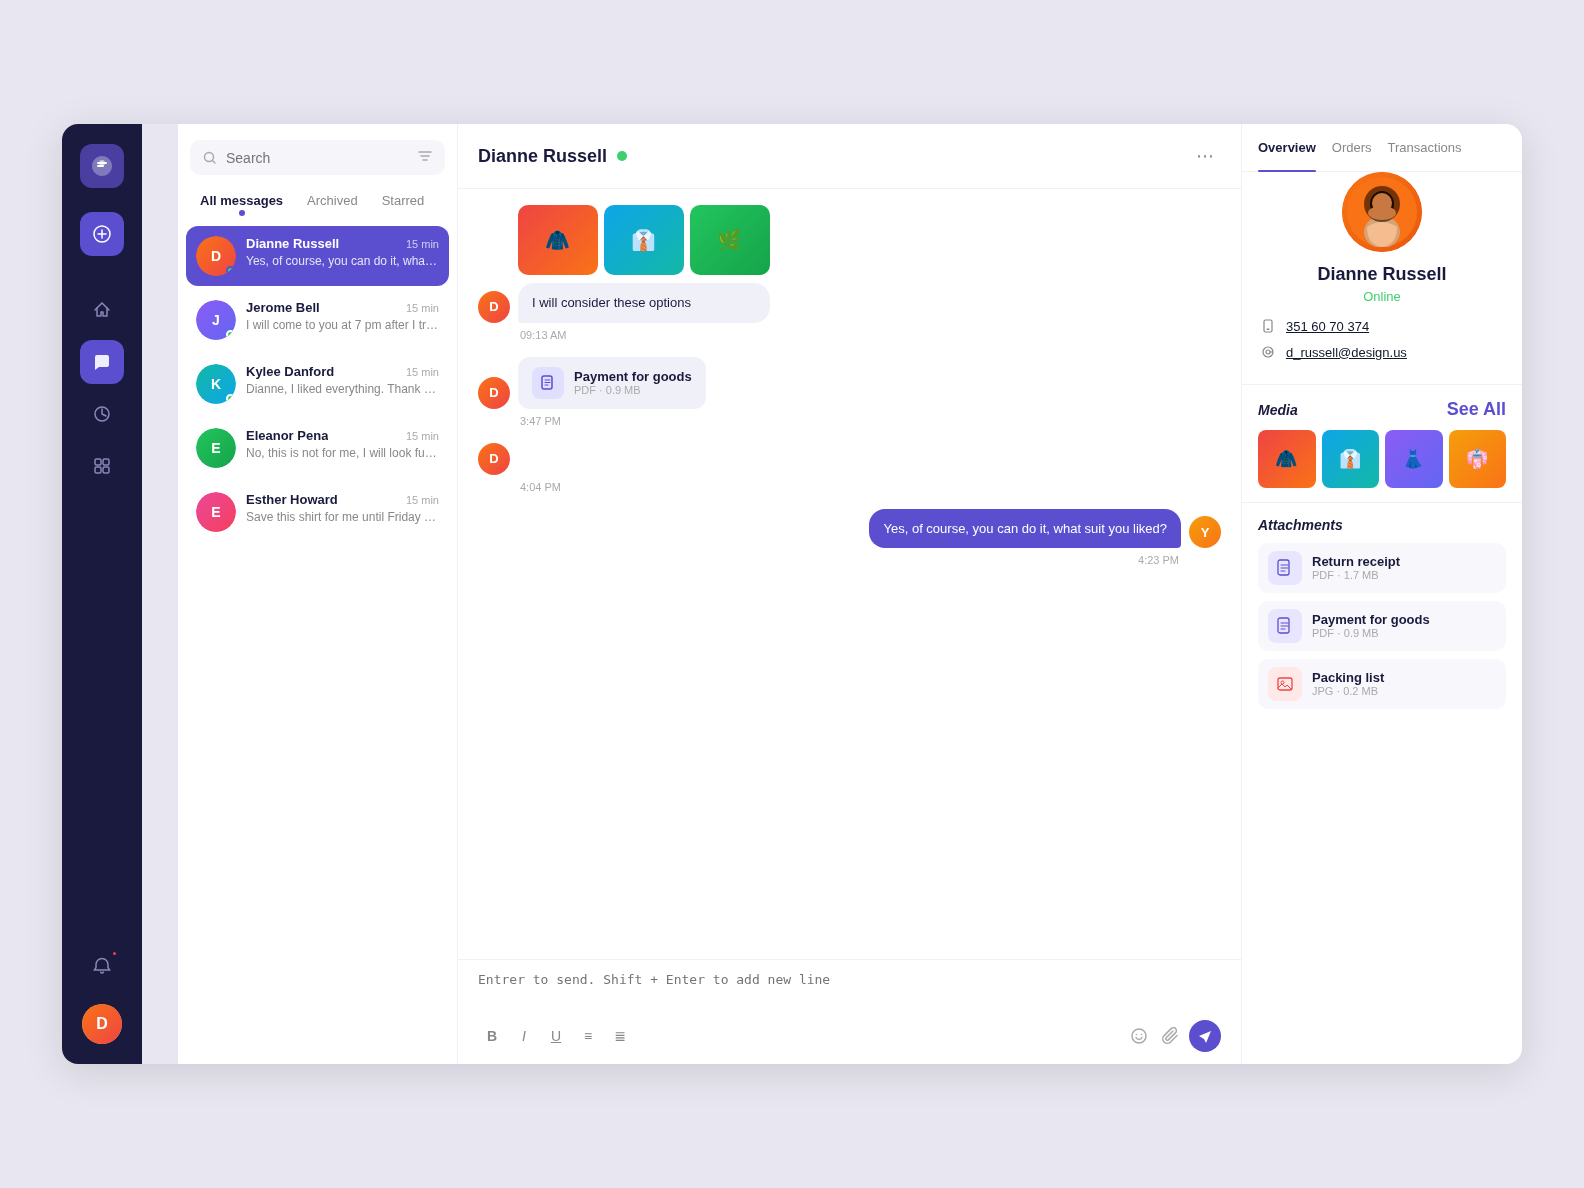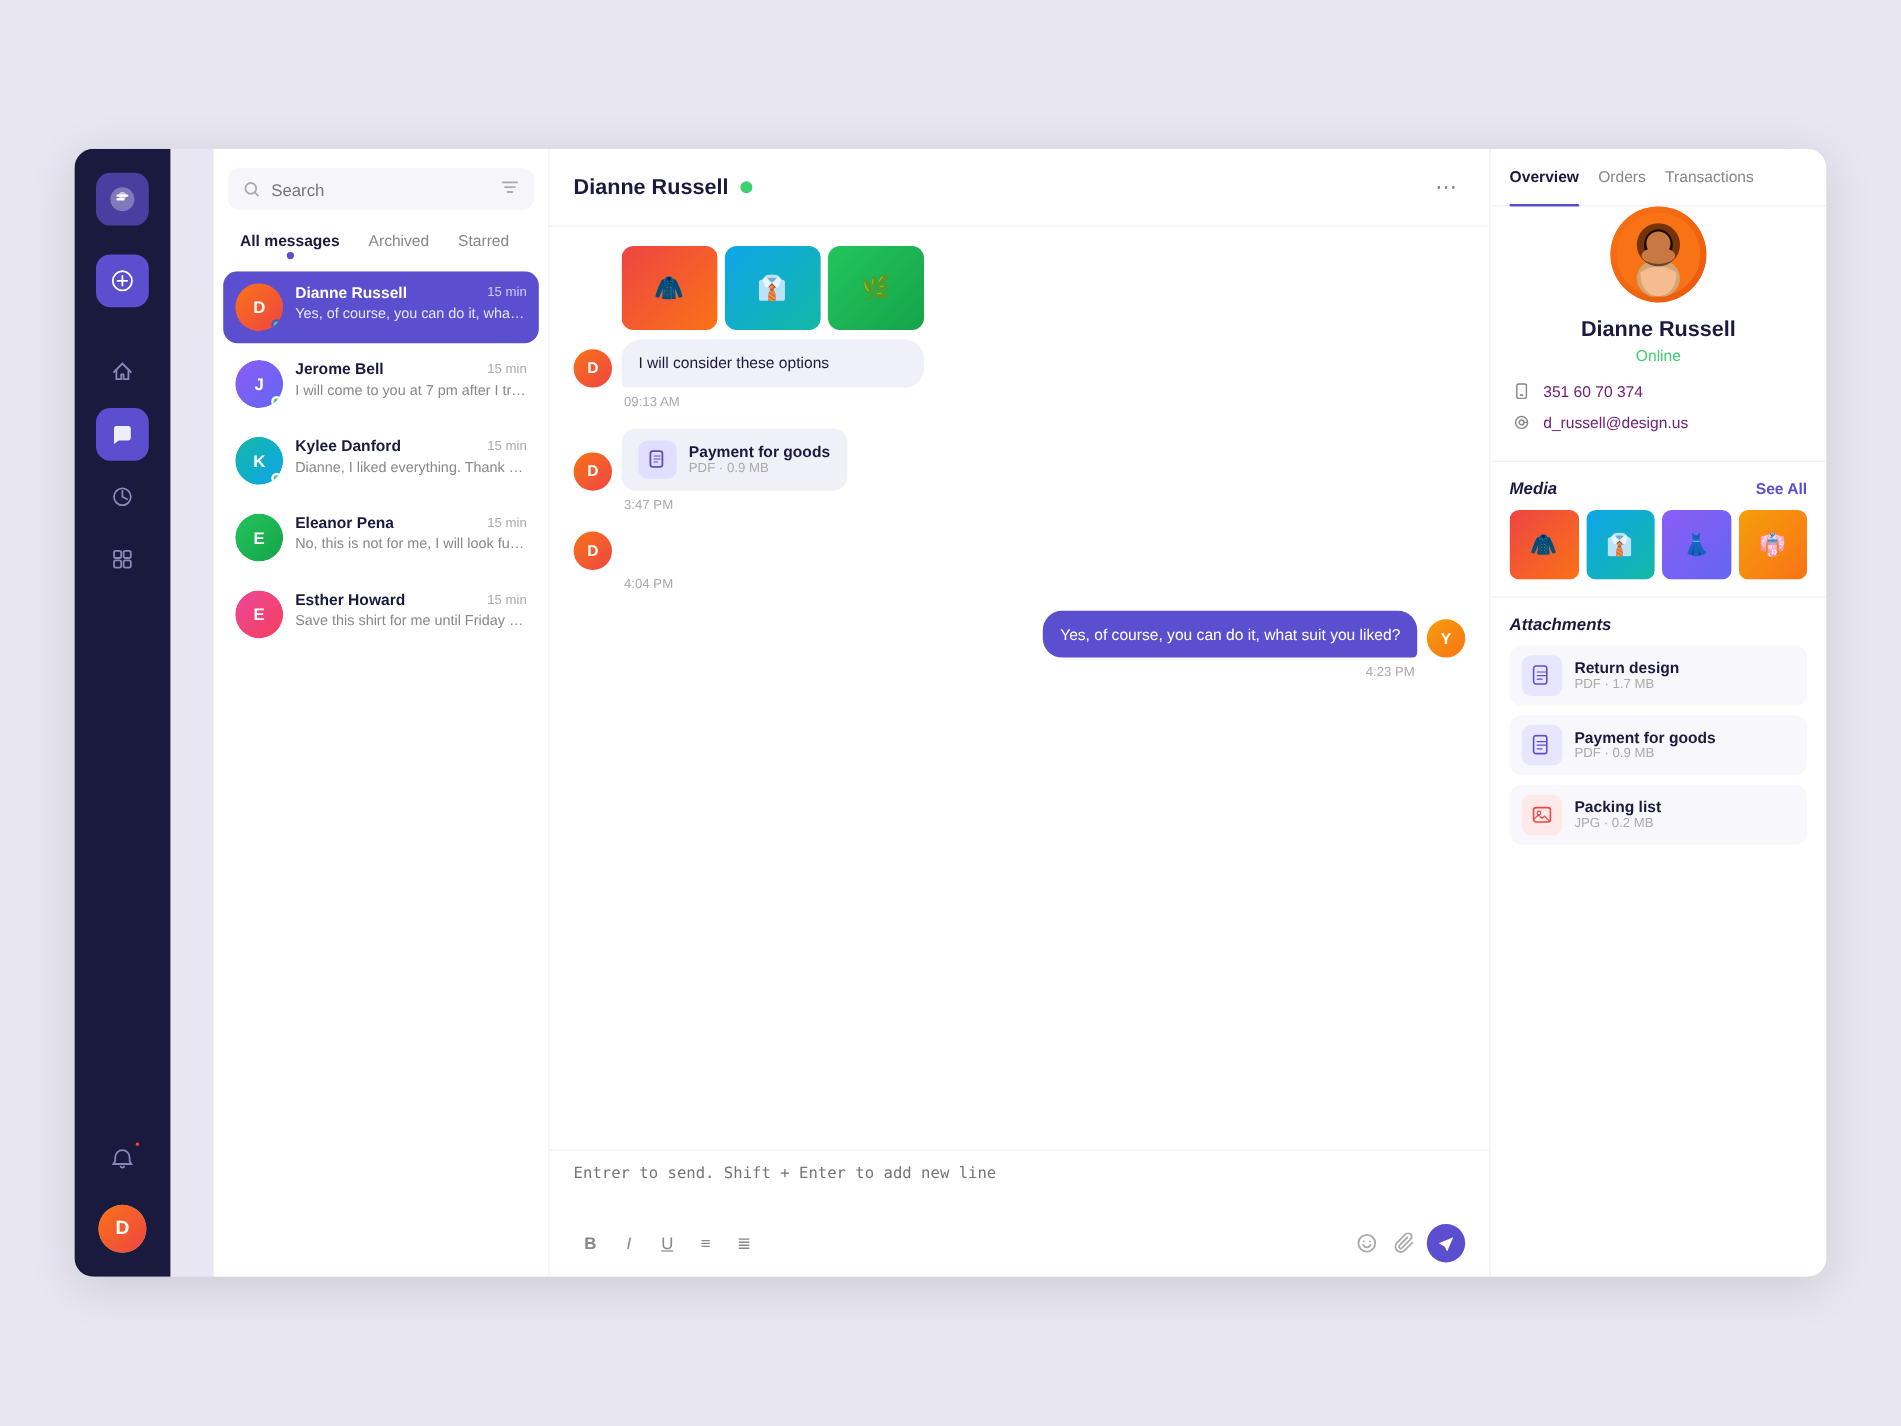--- a/index.html
+++ b/index.html
@@ -458,41 +458,42 @@
       width: 20px;
       height: 20px;
       color: #888;
       display: flex;
       align-items: center;
       justify-content: center;
       font-size: 14px;
     }
     .profile-info-text {
       font-size: 13px;
-      color: #701a75;
+      color: #0f172a;
+      text-decoration: underline;
     }
 
     .media-section {
       padding: 14px 16px;
       border-bottom: 1px solid #f0f0f5;
     }
     .section-header {
       display: flex;
       justify-content: space-between;
       align-items: center;
       margin-bottom: 10px;
     }
     .section-title {
       font-size: 14px;
       font-weight: 700;
       color: #1a1a3e;
       font-style: italic;
     }
     .see-all {
-      font-size: 13px;
+      font-size: 18px;
       color: #5b4fcf;
       cursor: pointer;
       font-weight: 600;
     }
     .media-grid {
       display: grid;
       grid-template-columns: repeat(4, 1fr);
       gap: 6px;
     }
     .media-thumb {
@@ -882,21 +883,21 @@
       </div>
 
       <div class="attachment-row">
         <div class="attach-icon pdf">
           <svg width="18" height="18" viewBox="0 0 18 18" fill="none">
             <rect x="2" y="1" width="11" height="15" rx="2" stroke="#5b4fcf" stroke-width="1.3"></rect>
             <path d="M5 6h7M5 9h7M5 12h4" stroke="#5b4fcf" stroke-width="1" stroke-linecap="round"></path>
           </svg>
         </div>
         <div class="attach-info">
-          <div class="attach-name">Return design</div>
+          <div class="attach-name">Return receipt</div>
           <div class="attach-meta">PDF  ·  1.7 MB</div>
         </div>
       </div>
 
       <div class="attachment-row">
         <div class="attach-icon pdf">
           <svg width="18" height="18" viewBox="0 0 18 18" fill="none">
             <rect x="2" y="1" width="11" height="15" rx="2" stroke="#5b4fcf" stroke-width="1.3"></rect>
             <path d="M5 6h7M5 9h7M5 12h4" stroke="#5b4fcf" stroke-width="1" stroke-linecap="round"></path>
           </svg>

